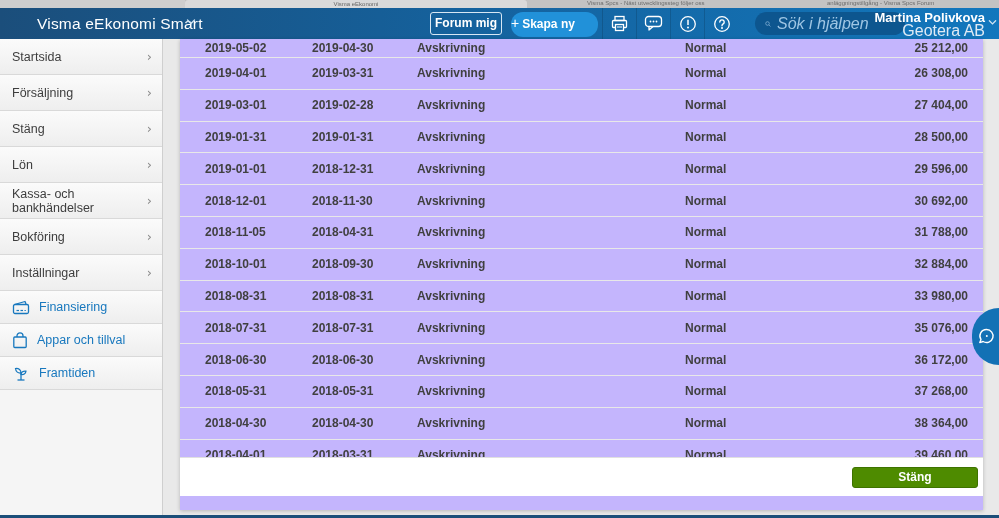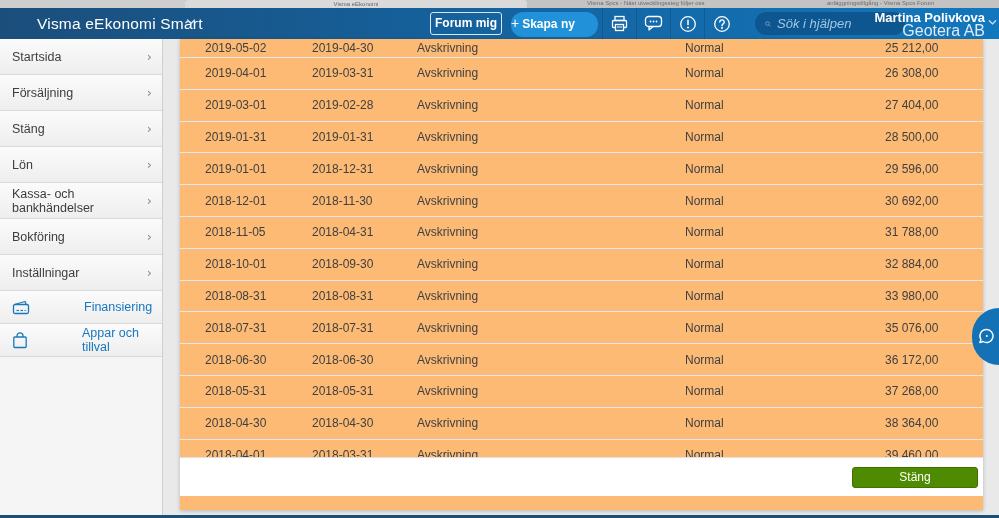--- a/index.html
+++ b/index.html
@@ -19,43 +19,43 @@
   .topbar { position:absolute; left:0; top:8px; width:999px; height:31px; background:linear-gradient(90deg,#1b4e7b 0%,#15619c 45%,#1277bd 100%); color:#fff; }
   .app-title { position:absolute; left:13px; top:7px; font-size:15.5px; font-weight:400; letter-spacing:.2px;margin-left:24px; }
   .app-title-chevron { position:absolute; left:186px; top:9px; width:10px; height:10px; }
   .btn-guide { position:absolute; left:430px; top:4px; width:72px; height:23px; border:1px solid #d7e7f4; border-radius:3px; background:transparent; color:#fff; font-size:12px; font-weight:700; line-height:21px; text-align:center; cursor:pointer; }
   .btn-create { position:absolute; left:511px; top:4px; width:87px; height:25px; border-radius:12px; background:#2191d9; color:#fff; font-size:12px; font-weight:700; line-height:23px; cursor:pointer; }
   .btn-create .plus { font-weight:400; font-size:14px; margin-right:3px; }
   .icon-cell { position:absolute; top:0; width:34px; height:31px; display:flex; align-items:center; justify-content:center; border-left:1px solid rgba(0,0,0,.14); cursor:pointer; }
   .icon-cell:last-of-type { border-right:1px solid rgba(0,0,0,.14); }
   .icon-cell svg { display:block; }
   .searchbox { position:absolute; left:755px; top:4px; width:150px; height:23px; border-radius:12px; background:#0d568f; display:flex; align-items:center; padding:0 10px; }
-  .searchbox input { background:transparent; border:none; outline:none; color:#cfe3f2; font-style:italic; font-size:13px; width:118px; margin-left:6px; font-family:inherit; }
+  .searchbox input { background:transparent; border:none; outline:none; color:#cfe3f2; font-style:italic; font-size:16px; width:118px; margin-left:6px; font-family:inherit; }
   .searchbox input::placeholder { color:#9fc6e4; }
   .userbox { position:absolute; right:14px; top:2px; text-align:right; cursor:pointer; }
   .user-name { font-size:13px; font-weight:700; line-height:15px; }
   .user-company { font-size:16px; line-height:12px; color:#dfeaf4; }
   .user-chevron { position:absolute; right:-12px; top:8px; }
 
   
   .sidebar { position:absolute; left:0; top:39px; width:163px; height:479px; background:#f5f5f5; border-right:1px solid #cfcfcf; }
   .nav-item { position:relative; height:36px; background:linear-gradient(#fbfbfb,#eeeeee); border-bottom:1px solid #d9d9d9; display:flex; align-items:center; padding:0 12px; cursor:pointer; }
   .nav-item .lbl { font-size:12.5px; color:#3d3d3d; }
   .nav-item .chev { position:absolute; right:10px; color:#8a8a8a; font-size:13px; font-family:"DejaVu Sans",sans-serif; }
-  .nav-item.blue { height:33px;gap:45px; }
+  .nav-item.blue { height:33px; }
   .nav-item.blue .lbl { color:#1878be; margin-left:9px; }
   .nav-item.blue svg { flex:0 0 auto; }
 
   
   .main-bg { position:absolute; left:164px; top:39px; width:835px; height:479px; background:#e9e9e9; }
-  .modal { position:absolute; left:180px; top:39px; width:803px; height:471px; background:#fdba74; box-shadow:0 1px 4px rgba(0,0,0,.22); overflow:hidden; }
+  .modal { position:absolute; left:180px; top:39px; width:803px; height:471px; background:#c4b5fd; box-shadow:0 1px 4px rgba(0,0,0,.22); overflow:hidden;font-weight:bold; }
   .tbl { position:absolute; left:0; top:0; width:100%; }
   .trow { display:grid; grid-template-columns:107px 105px 268px 200px 1fr; align-items:center; height:31.8px; padding:0 15px 0 25px; border-bottom:1px solid #e8e8e8; font-size:12px; color:#404040; cursor:pointer; }
   .trow.first { height:19px; }
-  .trow .amount { }
+  .trow .amount { text-align:right; }
   .modal-footer { position:absolute; left:0; bottom:14px; width:100%; height:39px; background:#fff; border-top:1px solid #e0e0e0; }
   .btn-close { position:absolute; right:5px; top:9px; width:126px; height:21px; background:#4e8b00; border:1px solid #3e7300; border-radius:3px; color:#fff; font-size:12px; text-align:center; line-height:19px; cursor:pointer; }
 
   
   .chat-fab { position:absolute; right:0; top:308px; width:27px; height:57px; background:#1371b5; border-radius:29px 0 0 29px; cursor:pointer; display:flex; align-items:center; padding-left:6px; }
 
   
   .bottom-strip { position:absolute; left:0; bottom:0; width:999px; height:3px; background:#1b4e79; }
 </style>
 </head>
@@ -185,20 +185,31 @@
         </div>
         <div class="nav-item blue">
           <span style="display: flex;">
             <svg width="16" height="17" viewBox="0 0 16 17">
               <path d="M5 5 V3.8 a3 3 0 0 1 6 0 V5" fill="none" stroke="#1878be" stroke-width="1.3"></path>
               <rect x="1.8" y="5" width="12.4" height="10.5" rx="1" fill="none" stroke="#1878be" stroke-width="1.3"></rect>
             </svg>
           </span>
           <span class="lbl">Appar och tillval</span>
         </div>
+        <div class="nav-item blue">
+          <span style="display: flex;">
+            <svg width="18" height="17" viewBox="0 0 18 17">
+              <path d="M9 15 C9 10 9 8 9 7" fill="none" stroke="#1878be" stroke-width="1.3"></path>
+              <path d="M9 8 C9 5 7 3.2 3.5 3.5 C3.8 6.8 6 8.3 9 8 Z" fill="none" stroke="#1878be" stroke-width="1.2"></path>
+              <path d="M9 9.5 C9.2 7.2 11 5.8 14 6.2 C13.6 9 11.6 10 9 9.5 Z" fill="none" stroke="#1878be" stroke-width="1.2"></path>
+              <path d="M5.5 15 H12.5" stroke="#1878be" stroke-width="1.3"></path>
+            </svg>
+          </span>
+          <span class="lbl">Framtiden</span>
+        </div>
       </div>
   </div>
 
   <div class="main-bg"></div>
 
   <div class="modal">
     <div class="tbl" id="tbl-body">
   <div class="trow first">
     <span>2019-05-02</span>
     <span>2019-04-30</span>

